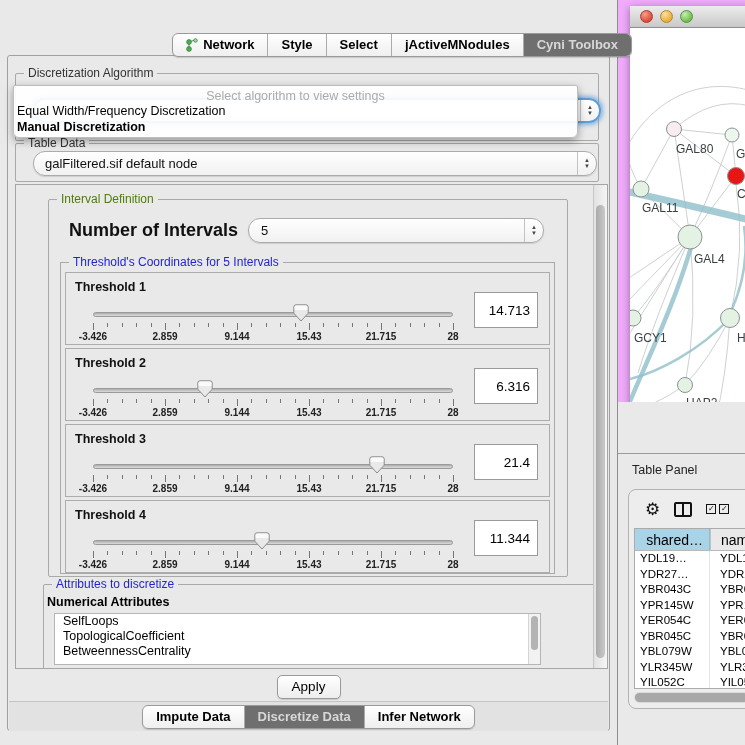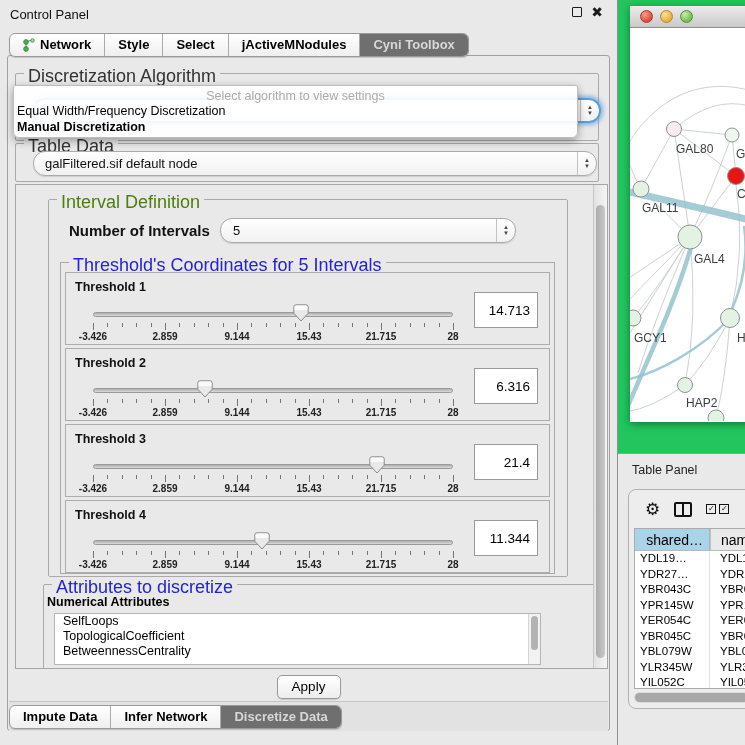--- a/index.html
+++ b/index.html
@@ -7,32 +7,32 @@
   body { font-family:"Liberation Sans","DejaVu Sans",sans-serif; background:#E9E9E9; position:relative; font-size:12px; color:#111; }
 
   
   .control-panel { position:absolute; left:0; top:0; width:618px; height:745px; background:#E9E9E9; border-right:1px solid #8E8E8E; }
   .cp-titlebar { position:absolute; left:0; top:0; width:100%; height:28px; display:flex; align-items:center; padding:0 10px; }
   .cp-title { font-size:13px; color:#111; }
   .cp-win-icons { position:absolute; right:14px; top:7px; display:flex; gap:9px; align-items:center; }
   .float-icon { width:10px; height:10px; border:1.7px solid #1a1a1a; border-radius:1px; }
   .close-icon { font-size:14px; font-weight:bold; color:#1a1a1a; line-height:10px; }
 
-  .tabrow { position:absolute; top:33px; left:9px; width:100%; display:flex; justify-content:flex-start; z-index:5; }
+  .tabrow { position:absolute; top:33px; left:15px; width:100%; display:flex; justify-content:flex-end; z-index:5; }
   .tabgroup { display:inline-flex; border:1px solid #9A9A9A; border-radius:6px; overflow:hidden; background:linear-gradient(#FFFFFF,#EFEFEF); box-shadow:0 1px 1px rgba(0,0,0,0.15); }
   .tab { padding:3px 13px 4px; font-size:13px; font-weight:bold; color:#000; border-right:1px solid #ABABAB; display:flex; align-items:center; gap:5px; background:transparent; cursor:default; }
   .tab:last-child { border-right:none; }
   .tab.active { background:#6F6F6F; color:#D8D8D8; }
   .net-glyph { display:inline-block; width:12px; height:14px; }
 
   .cp-content { position:absolute; left:7px; top:55px; width:603px; height:676px; border:1px solid #A0A0A0; border-radius:3px; background:#E9E9E9; }
 
   
   .group { position:absolute; border:1px solid #A9A9A9; border-radius:2px; }
-  .legend { position:absolute; top:-8px; left:8px; background:#E9E9E9; padding:0 4px; font-size:18px; color:#333; white-space:nowrap; }
+  .legend { position:absolute; top:-8px; left:8px; background:#E9E9E9; padding:0 4px; font-size:12px; color:#333; white-space:nowrap; }
   .legend.green { color:#4d7c0f; }
   .legend.blue { color:#2323D7; }
 
   .algo-group { left:7px; top:17px; width:584px; height:68px; }
   .combo { position:absolute; height:25px; border:1px solid #ABABAB; border-radius:12px; background:linear-gradient(#FFFFFF,#F1F1F1); display:flex; align-items:center; font-size:13px; color:#111; padding-left:11px; box-shadow:0 1px 1px rgba(0,0,0,0.12); }
   .combo .stepper { position:absolute; right:0; top:0; bottom:0; width:19px; border-left:1px solid #C2C2C2; display:flex; flex-direction:column; align-items:center; justify-content:center; gap:1px; }
   .combo .stepper span { font-size:6px; line-height:5px; color:#444; }
   .combo.focused { border:2px solid #5E9ED6; box-shadow:0 0 4px 2px rgba(100,160,220,0.75); }
 
   .algo-popup { position:absolute; left:5px; top:29px; width:565px; height:53px; background:rgba(255,255,255,0.93); border:1px solid #BDBDBD; border-radius:2px 2px 6px 6px; box-shadow:0 3px 9px rgba(0,0,0,0.35); z-index:40; }
@@ -41,21 +41,21 @@
   .popup-item.bold { font-weight:bold; }
 
   .tabledata-group { left:7px; top:87px; width:584px; height:39px; }
 
   .scroll-area { position:absolute; left:7px; top:128px; width:593px; height:485px; border:1px solid #A6A6A6; background:#E9E9E9; overflow:hidden; }
   .v-scrollbar { position:absolute; right:0; top:0; bottom:0; width:14px; background:linear-gradient(to right,#E2E2E2,#F5F5F5); border-left:1px solid #C6C6C6; }
   .v-scrollbar .thumb-v { position:absolute; left:2px; right:2px; top:20px; bottom:10px; background:linear-gradient(to right,#ABABAB,#C9C9C9); border-radius:6px; }
 
   .interval-group { left:32px; top:14px; width:520px; height:378px; }
   .num-row { position:absolute; left:20px; top:18px; display:flex; align-items:center; }
-  .num-label { font-weight:bold; font-size:15px; margin-right:10px; }
+  .num-label { font-weight:bold; font-size:18px; margin-right:10px; }
   .num-combo { position:relative; width:296px; height:25px; border:1px solid #ABABAB; border-radius:12px; background:linear-gradient(#FFFFFF,#F1F1F1); font-size:13px; display:flex; align-items:center; padding-left:12px; box-shadow:0 1px 1px rgba(0,0,0,0.12); }
   .num-combo .stepper { position:absolute; right:0; top:0; bottom:0; width:19px; border-left:1px solid #C2C2C2; display:flex; flex-direction:column; align-items:center; justify-content:center; gap:1px; }
   .num-combo .stepper span { font-size:6px; line-height:5px; color:#444; }
 
   .thresh-group { position:absolute; left:11px; top:62px; width:495px; height:312px; border:1px solid #A9A9A9; }
   .thresh-panel { position:relative; margin:3px 4px 2px; height:73px; border:1px solid #ADADAD; background:#E9E9E9; }
   .thresh-label { font-weight:bold; font-size:12.5px; padding:7px 0 0 9px; }
   .slider-zone { position:absolute; left:27px; top:32px; width:360px; height:34px;text-decoration:underline; }
   .track { position:absolute; left:0; right:0; top:7px; height:5px; border:1px solid #9A9A9A; border-radius:3px; background:linear-gradient(#ADADAD,#DCDCDC); }
   .ticks { position:absolute; left:0; right:0; top:17px; height:8px; }
@@ -70,25 +70,25 @@
   .attr-group { left:27px; top:399px; width:616px; height:96px; }
   .attr-title { position:absolute; left:3px; top:10px; font-weight:bold; font-size:12.5px; color:#000; }
   .attr-list { position:absolute; left:10px; top:28px; width:487px; height:52px; background:#FFF; border:1px solid #B5B5B5; overflow:hidden; }
   .attr-item { font-size:12.5px; padding-left:8px; line-height:15px; color:#000; }
   .list-scrollbar { position:absolute; right:0; top:0; bottom:0; width:12px; background:#F2F2F2; border-left:1px solid #D5D5D5; }
   .list-scrollbar .thumb-v2 { position:absolute; left:2px; right:2px; top:2px; height:34px; background:#B3B3B3; border-radius:5px; }
 
   .apply-row { position:absolute; left:0; right:0; top:616px; height:30px; display:flex; justify-content:center; align-items:center; }
   .apply-btn { min-width:64px; padding:3px 14px 4px; font-size:13.5px; color:#000; background:linear-gradient(#FFFFFF,#EDEDED); border:1px solid #9A9A9A; border-radius:5px; box-shadow:0 1px 1px rgba(0,0,0,0.15); }
 
-  .bottom-tabbar { position:absolute; left:1px; right:1px; top:645px; height:30px; background:#E2E2E2; border-top:1px solid #C4C4C4; display:flex; align-items:center; }
+  .bottom-tabbar { position:absolute; left:1px; right:1px; top:645px; height:30px; background:#E2E2E2; border-top:1px solid #C4C4C4; display:flex; justify-content:center; align-items:center; }
 
   
   .right-side { position:absolute; left:618px; top:0; width:127px; height:745px; }
-  .desktop { position:absolute; left:0; top:0; width:127px; height:488px; background:#22c55e; overflow:hidden; }
+  .desktop { position:absolute; left:0; top:0; width:127px; height:402px; background:#f0abfc; overflow:hidden; }
   .net-window { position:absolute; left:12px; top:6px; width:130px; height:416px; background:#FFF; box-shadow:0 2px 8px rgba(0,0,0,0.4); }
   .net-titlebar { height:22px; background:linear-gradient(#ECECEC,#C9C9C9); border-bottom:1px solid #8E8E8E; display:flex; align-items:center; padding-left:10px; gap:7px; }
   .tl { width:13px; height:13px; border-radius:50%; }
   .tl.red { background:radial-gradient(circle at 35% 30%, #F3A08E, #DD4A3A 70%); border:1px solid #B03A2E; }
   .tl.yellow { background:radial-gradient(circle at 35% 30%, #F8DFA0, #E8AE3B 70%); border:1px solid #B8872C; }
   .tl.green { background:radial-gradient(circle at 35% 30%, #C7ECB2, #6EBE4D 70%); border:1px solid #5A9340; }
   .net-canvas { position:relative; width:100%; height:393px; background:#FFF; overflow:hidden; }
 
   .tp-area { position:absolute; left:0; top:453px; width:127px; height:292px; background:#E9E9E9; border-top:1px solid #9A9A9A; }
   .tp-title { position:absolute; left:14px; top:9px; font-size:12.5px; color:#222; }
@@ -109,27 +109,20 @@
   .td-cell { font-size:11.5px; line-height:15.5px; color:#000; white-space:nowrap; overflow:hidden; }
   .td-cell.c1 { width:75px; padding-left:5px; border-right:1px solid #E2E2E2; }
   .td-cell.c2 { flex:1; padding-left:10px; }
   .h-scrollbar { margin:3px 5px 0; height:11px; background:#DCDCDC; border-radius:6px; position:relative; }
   .h-scrollbar .thumb-h { position:absolute; left:1px; top:1px; bottom:1px; width:96%; background:#A8A8A8; border-radius:6px; }
 </style>
 </head>
 <body>
 
 <div class="control-panel">
-  <div class="cp-titlebar">
-    <span class="cp-title">Control Panel</span>
-    <span class="cp-win-icons">
-      <span class="float-icon"></span>
-      <span class="close-icon">✖</span>
-    </span>
-  </div>
 
   <div class="tabrow">
     <div class="tabgroup" id="top-tabs">
         <div class="tab">
     <span class="net-glyph">
       <svg width="12" height="14" viewBox="0 0 12 14">
         <line x1="3" y1="4" x2="9" y2="2" stroke="#777" stroke-width="1"></line>
         <line x1="3" y1="4" x2="3" y2="11" stroke="#777" stroke-width="1"></line>
         <circle cx="3" cy="4" r="2.4" fill="#4CAF50" stroke="#2E7D32" stroke-width="0.7"></circle>
         <circle cx="3" cy="11" r="2.4" fill="#4CAF50" stroke="#2E7D32" stroke-width="0.7"></circle>
@@ -418,27 +411,27 @@
     <div class="apply-row">
       <button class="apply-btn">Apply</button>
     </div>
 
     <div class="bottom-tabbar">
       <div class="tabgroup" id="bottom-tabs">
           <div class="tab">
 
     <span class="tab-label">Impute Data</span>
   </div>
+          <div class="tab active">
+
+    <span class="tab-label">Discretize Data</span>
+  </div>
           <div class="tab">
 
     <span class="tab-label">Infer Network</span>
-  </div>
-          <div class="tab active">
-
-    <span class="tab-label">Discretize Data</span>
   </div>
         </div>
     </div>
   </div>
 </div>
 
 <div class="right-side">
   <div class="desktop">
     <div class="net-window">
       <div class="net-titlebar">

